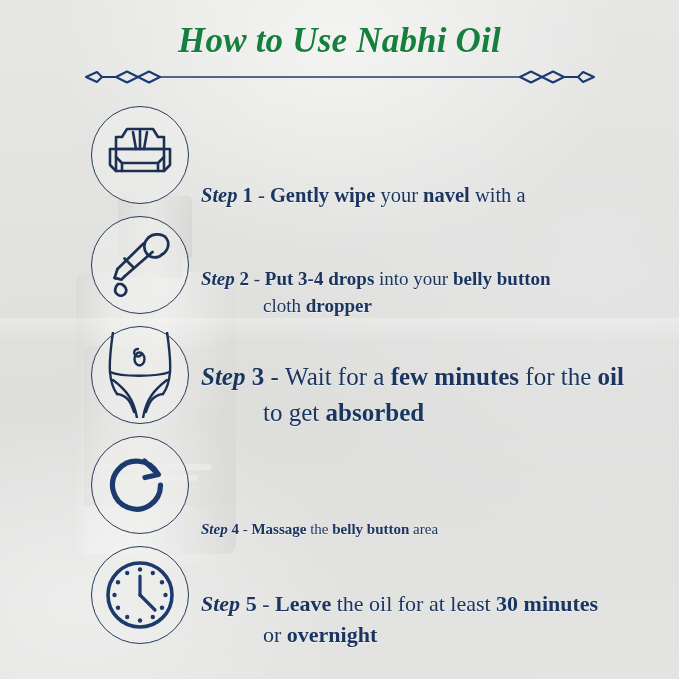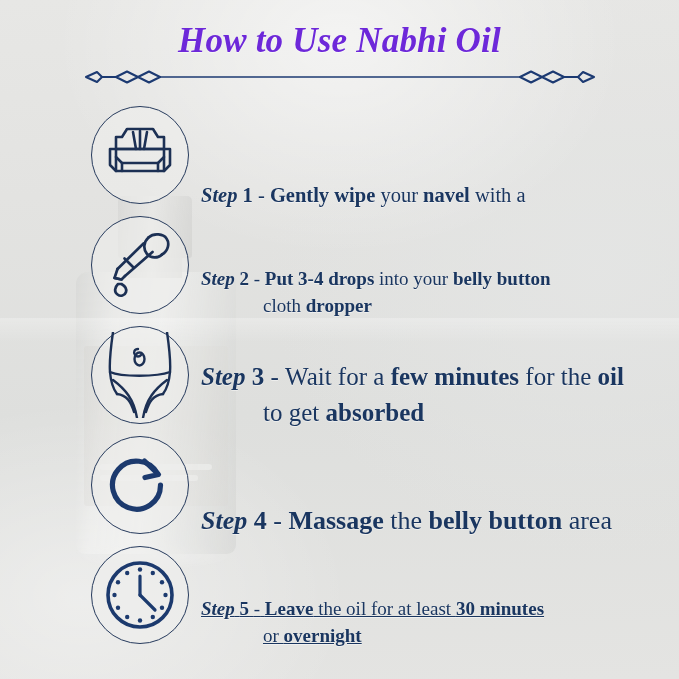--- a/index.html
+++ b/index.html
@@ -112,21 +112,21 @@
     position: absolute;
     left: 0;
     top: 22px;
     width: 679px;
     text-align: center;
   }
   #page-title {
     font-size: 35px;
     font-weight: bold;
     font-style: italic;
-    color: #6d28d9;
+    color: #15803d;
     letter-spacing: 0.2px;
     line-height: 1.1;
     text-shadow: 0 1px 1px rgba(255,255,255,0.6);
   }
   #title-divider {
     margin-top: 5px;
     display: flex;
     justify-content: center;
   }
 
@@ -187,22 +187,22 @@
   .dash {
     font-weight: normal;
   }
   .b { font-weight: bold; }
   .r { font-weight: normal; }
 
   
   #step-row-1 .step-text { font-size: 20.5px; }
   #step-row-2 .step-text { font-size: 19px; }
   #step-row-3 .step-text { font-size: 25px; }
-  #step-row-4 .step-text { font-size: 26px; }
-  #step-row-5 .step-text { font-size: 19px; text-decoration: underline; }
+  #step-row-4 .step-text { font-size: 15px; }
+  #step-row-5 .step-text { font-size: 22px; }
 
   svg { display: block; }
 </style>
 </head>
 <body>
 
 <div id="bg-layer">
   <div id="bottle-ghost">
     <div id="bottle-shadow"></div>
     <div id="bottle-body"></div>

